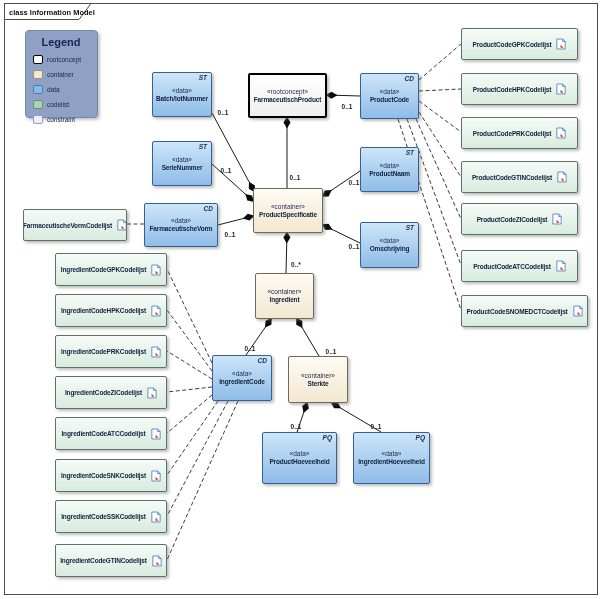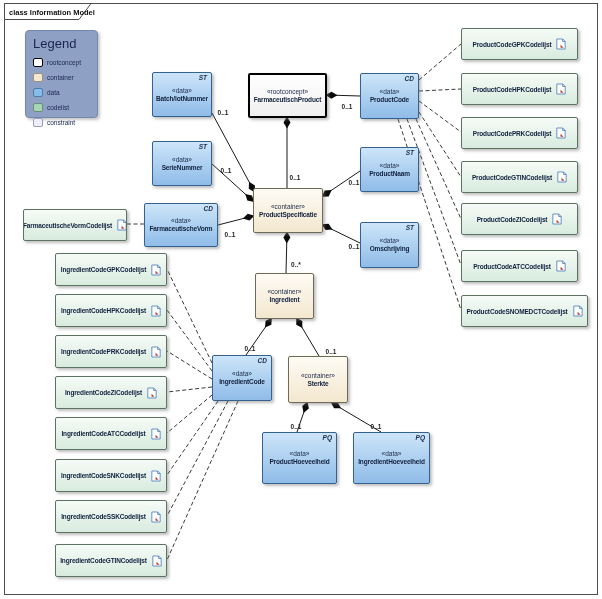--- a/index.html
+++ b/index.html
@@ -22,21 +22,21 @@
   .codelist{background:linear-gradient(180deg,#F6FBF7 0%,#D8EBDE 100%);border:1px solid #5C7363;
             flex-direction:row;justify-content:center;gap:5px;padding:0 4px;}
   .clname{font-size:6.5px;font-weight:bold;color:#10203E;letter-spacing:-.15px;white-space:nowrap;}
 
   .mult{position:absolute;transform:translate(-50%,-50%);font-size:6.5px;font-weight:bold;
         color:#222;white-space:nowrap;}
 
   #legend{position:absolute;left:25px;top:30px;width:73px;height:88px;background:#8FA0C5;
           border:1px solid #7488AC;border-radius:4px;box-shadow:2px 2px 3px rgba(110,110,110,.4);
           padding:4px 0 0 7px;box-sizing:border-box;}
-  #legend .ltitle{font-size:13px;font-weight:normal;color:#16254E;margin:1px 8px 4px 0;}
+  #legend .ltitle{font-size:11px;font-weight:bold;color:#16254E;text-align:center;margin:1px 8px 4px 0;}
   .litem{display:flex;align-items:center;gap:4px;height:15px;}
   .litem span.lbl{font-size:6.5px;color:#16254E;}
   .sw{width:10px;height:9px;border-radius:2px;box-sizing:border-box;flex:0 0 auto;}
   .sw-rootconcept{background:#fff;border:1.5px solid #000;}
   .sw-container{background:#F7E7CE;border:1px solid #98917C;}
   .sw-data{background:#85BCEA;border:1px solid #4A7EA8;}
   .sw-codelist{background:#A5D6B4;border:1px solid #6A8E76;}
   .sw-constraint{background:#EFEFFC;border:1px solid #9B9BBC;}
 
   .doc-icon{flex:0 0 auto;display:inline-flex;}

